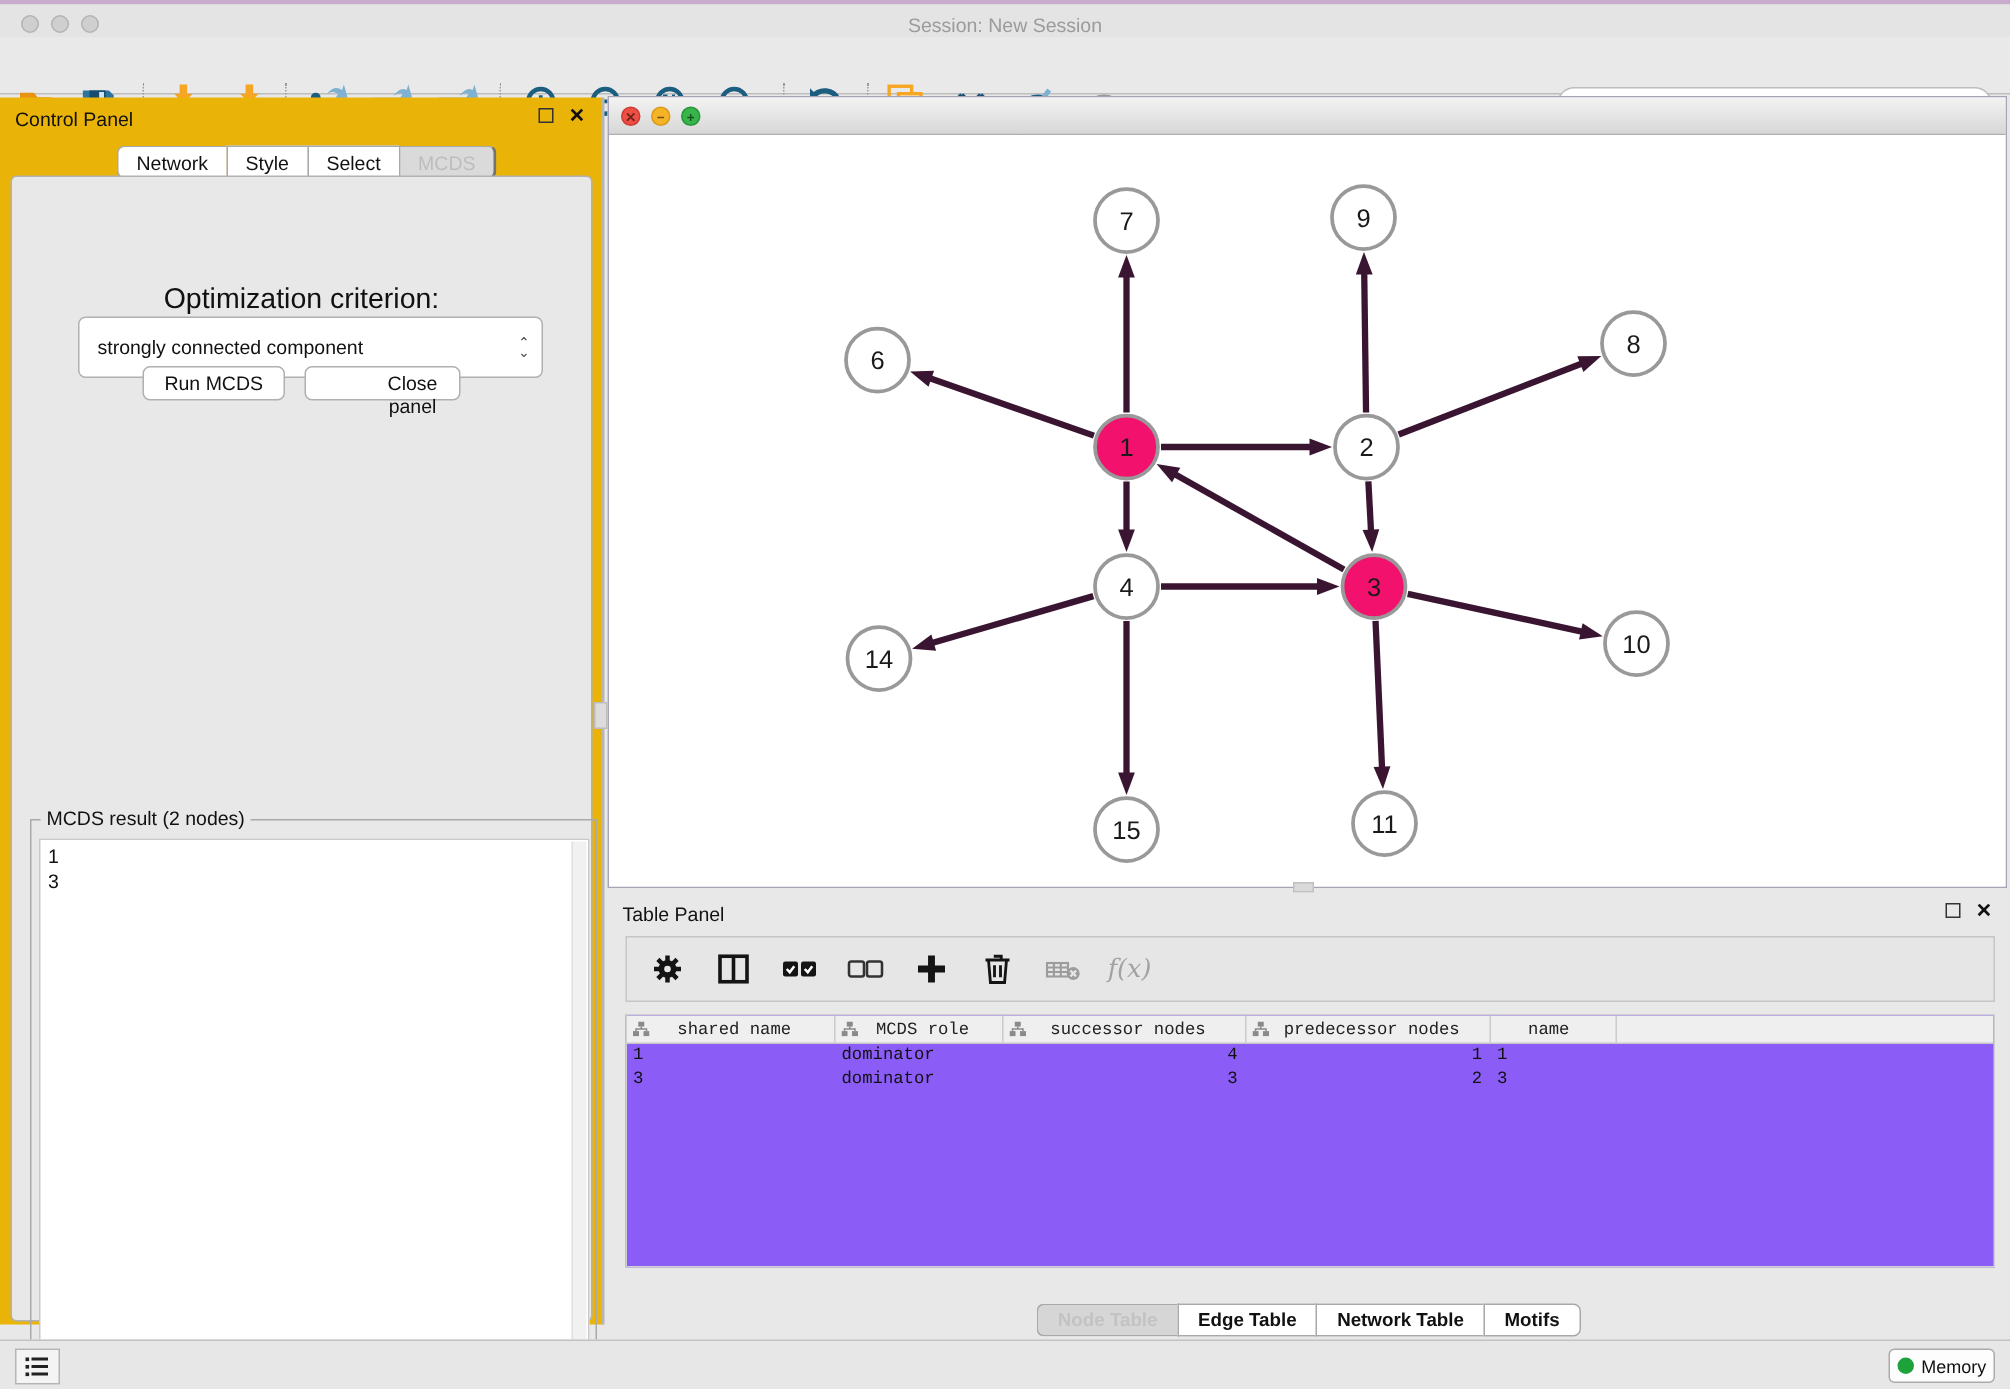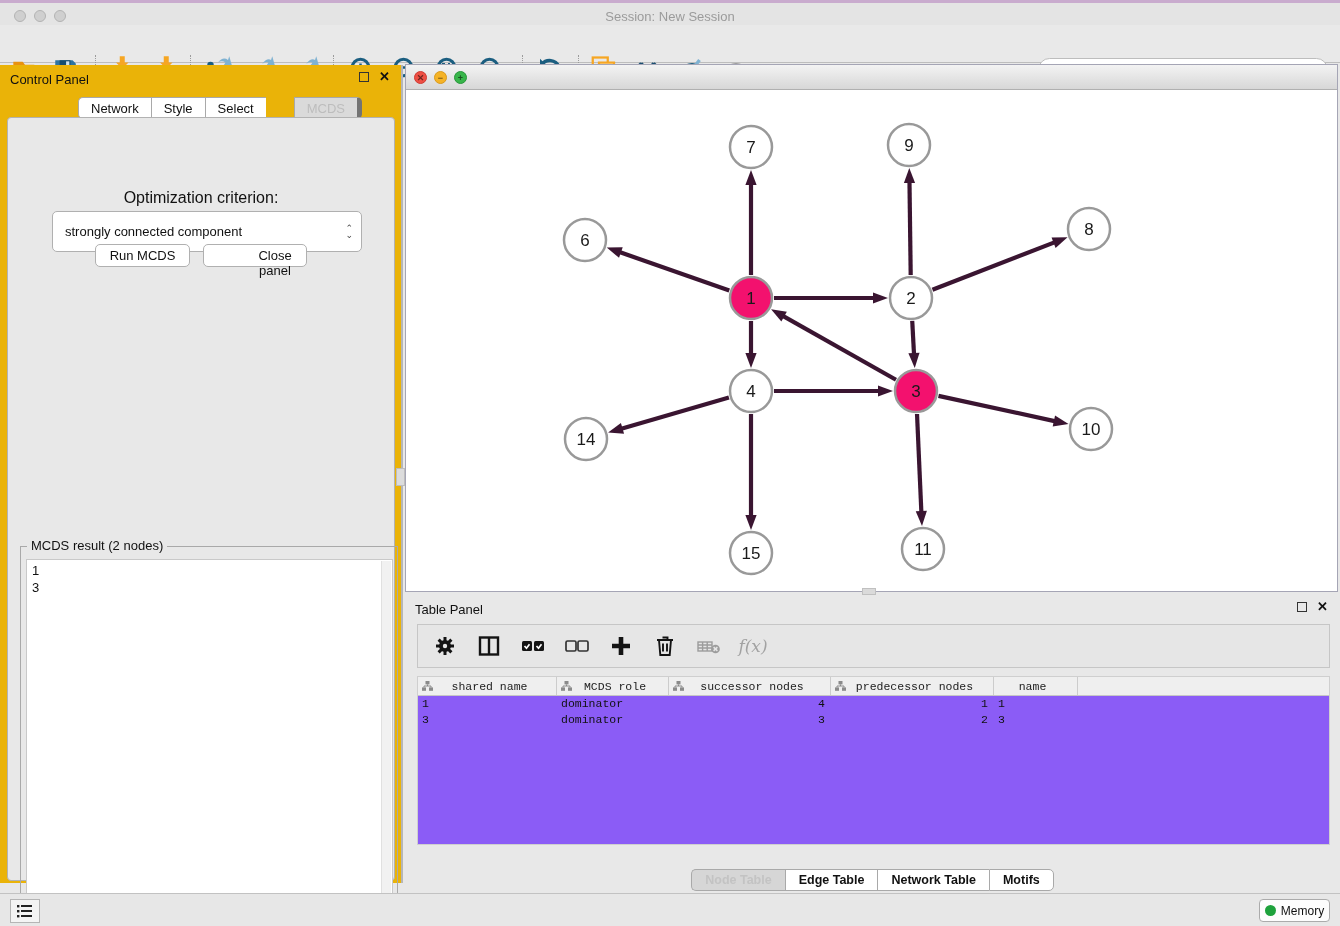--- a/index.html
+++ b/index.html
@@ -23,24 +23,24 @@
   .control-panel { position:absolute; left:0; top:65px; width:402px; height:818px; background:#eab308; }
   .v-divider { position:absolute; left:401px; top:65px; width:2px; height:818px; background:#b6b6b6; }
   .v-handle { position:absolute; left:396px; top:468px; width:9px; height:18px; background:#dcdcdc; border:1px solid #bdbdbd; }
   .panel-head { position:absolute; left:10px; top:7px; font-size:13px; color:#111; }
   .panel-btns { position:absolute; right:12px; top:7px; display:flex; gap:10px; align-items:center; }
   .float-btn { width:10px; height:10px; border:1.5px solid #333; display:inline-block; }
   .close-btn { font-size:13px; font-weight:bold; color:#111; line-height:10px; }
   .cp-tabs { position:absolute; left:78px; top:32px; display:flex; }
   .cp-tab { height:22px; padding:3px 12px 0 12px; font-size:13px; background:#fff; border:1px solid #a9a9a9; border-right:none; color:#111; text-align:center; }
   .cp-tab:first-child { border-top-left-radius:5px; border-bottom-left-radius:5px; }
-  .cp-tab:last-child { border-right:5px solid #737373; border-top-right-radius:5px; border-bottom-right-radius:5px;margin-left:28px; }
+  .cp-tab:last-child { border-right:2px solid #737373; border-top-right-radius:5px; border-bottom-right-radius:5px; }
   .cp-tab.active { background:#dadada; color:#bdbdbd; }
   .cp-box { position:absolute; left:7px; top:52px; width:388px; height:764px; border:1px solid #b2b2b2; border-radius:4px; background:#e8e8e8; }
-  .opt-label { position:absolute; left:0; width:100%; top:71px; text-align:center; font-size:16px; color:#111; }
+  .opt-label { position:absolute; left:0; width:100%; top:71px; text-align:center; font-size:19px; color:#111; }
   .dropdown { position:absolute; left:44px; top:93px; width:310px; height:41px; background:#fff; border:1px solid #b0b0b0; border-radius:5px; font-size:13px; color:#111; display:flex; align-items:center; padding:0 8px 0 12px; }
   .dropdown .dd-label { flex:1; }
   .dd-arrows { font-size:9px; color:#444; line-height:7px; text-align:center; letter-spacing:0; }
   .cp-button { position:absolute; top:126px; height:23px; background:#fff; border:1px solid #b0b0b0; border-radius:5px; font-size:13px; color:#111; text-align:center; padding-top:3px; }
   .fieldset { position:absolute; left:12px; top:428px; width:378px; height:382px; border:1px solid #a9a9a9; }
   .fieldset-legend { position:absolute; left:6px; top:-9px; background:#e8e8e8; padding:0 4px; font-size:13px; color:#111; }
   .result-area { position:absolute; left:5px; top:12px; width:367px; height:364px; background:#fff; border:1px solid #c9c9c9; font-size:13px; color:#111; line-height:17px; padding:2px 0 0 5px; white-space:pre; }
   .result-scroll { position:absolute; right:1px; top:1px; width:10px; height:362px; background:#f1f1f1; border-left:1px solid #e0e0e0; }
 
   

